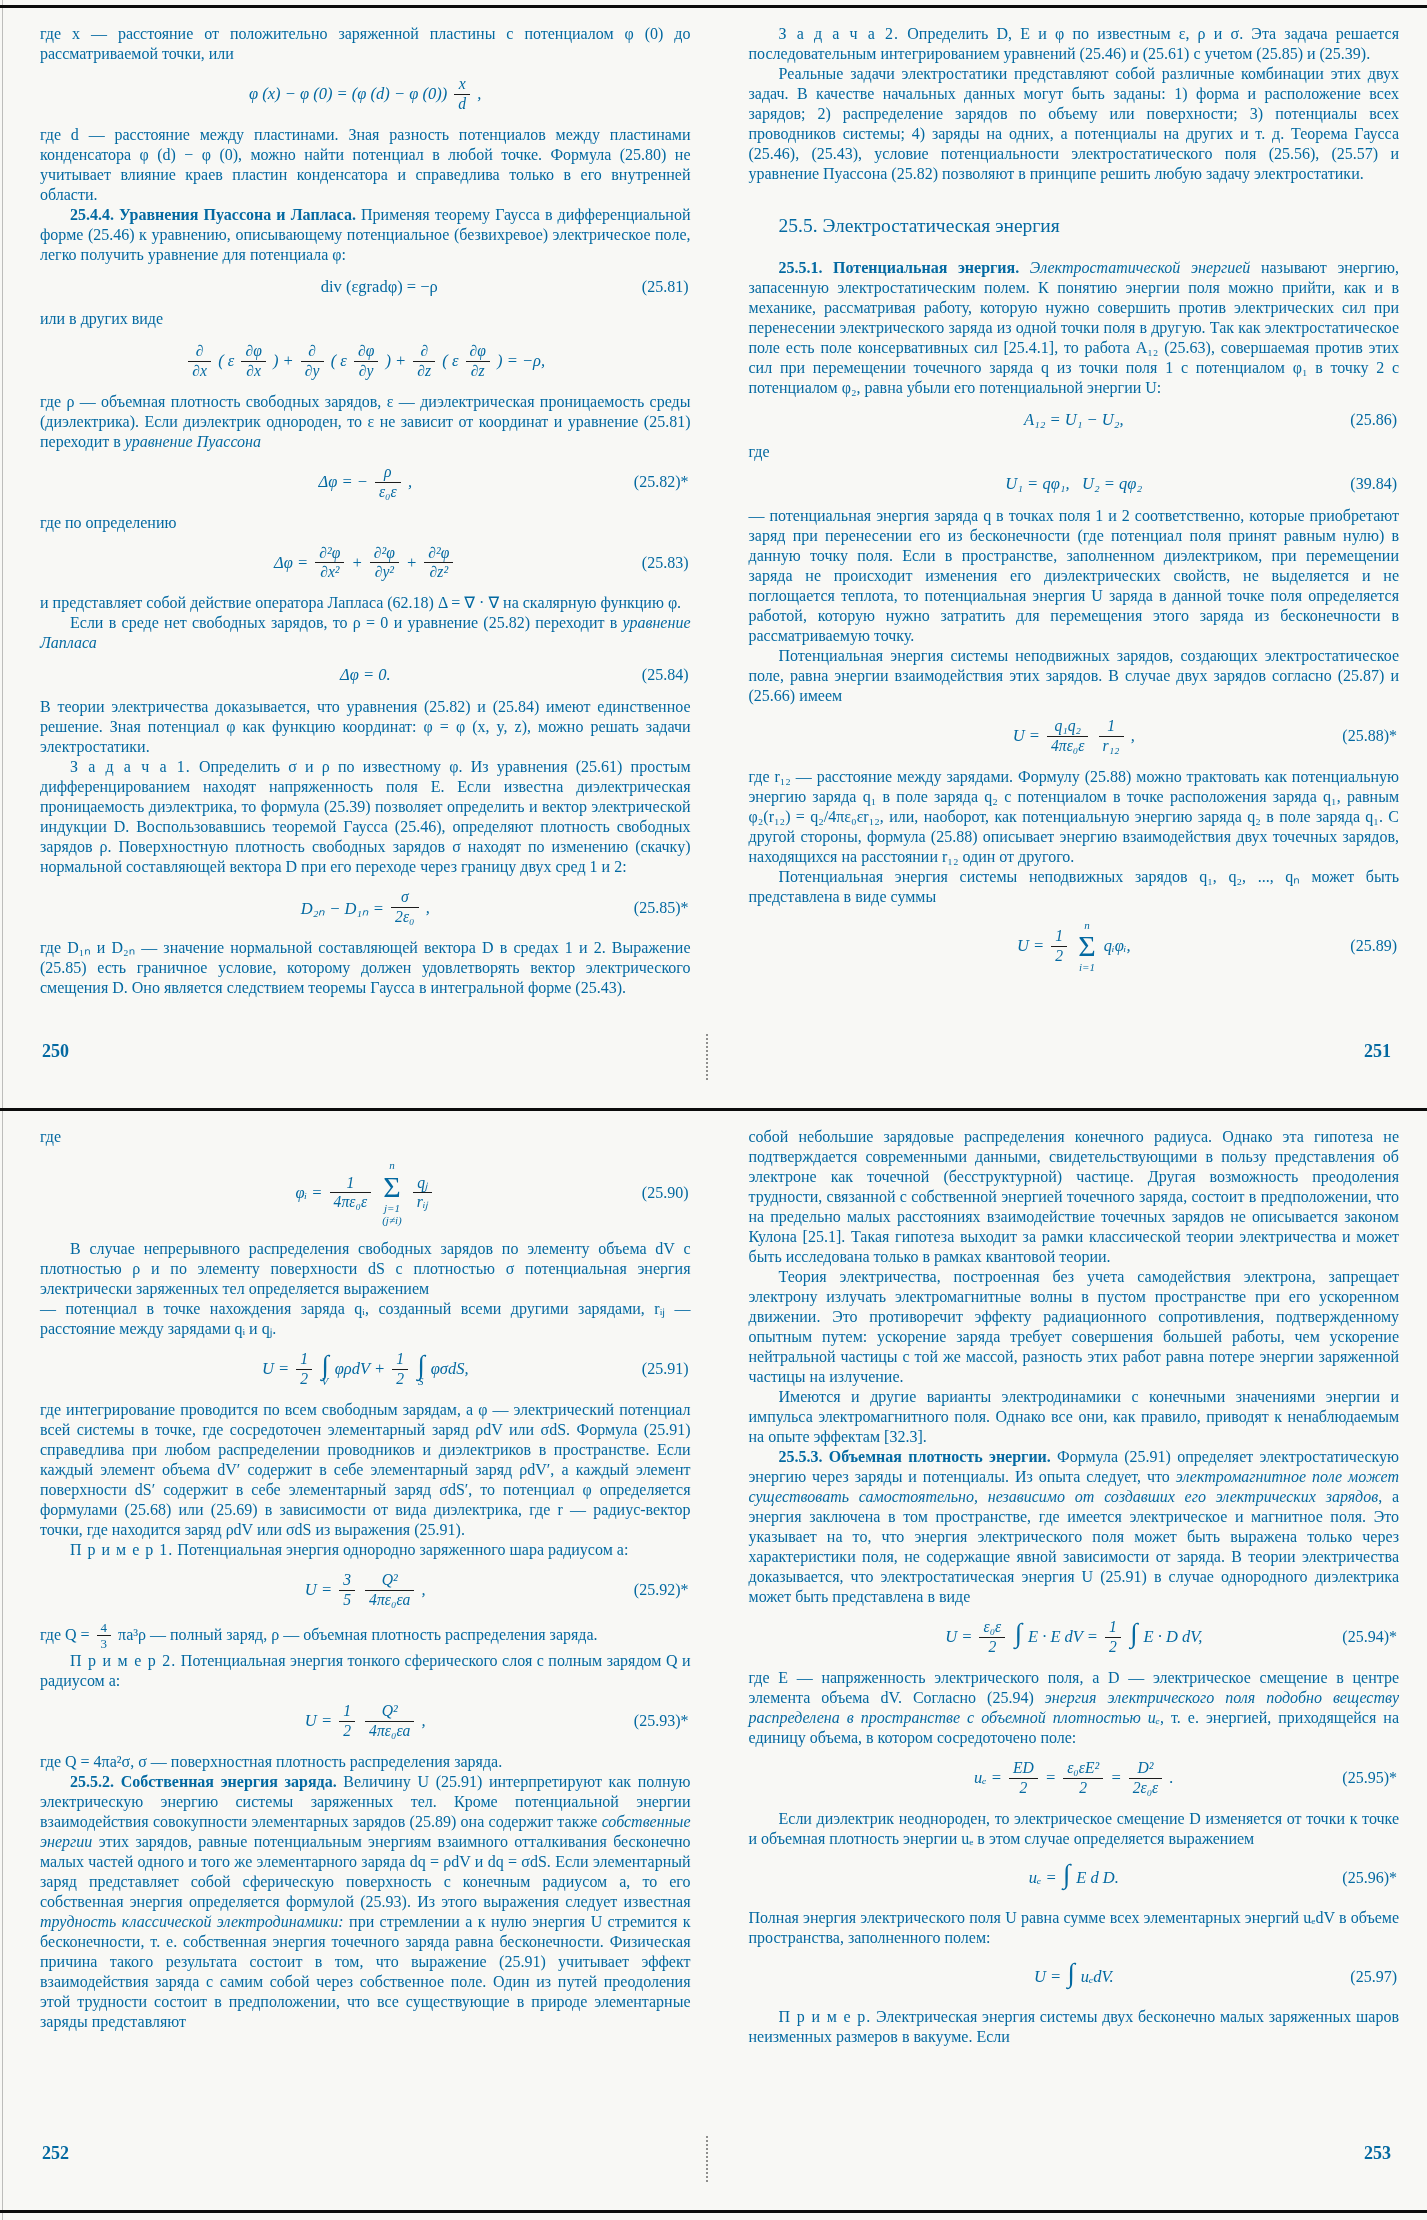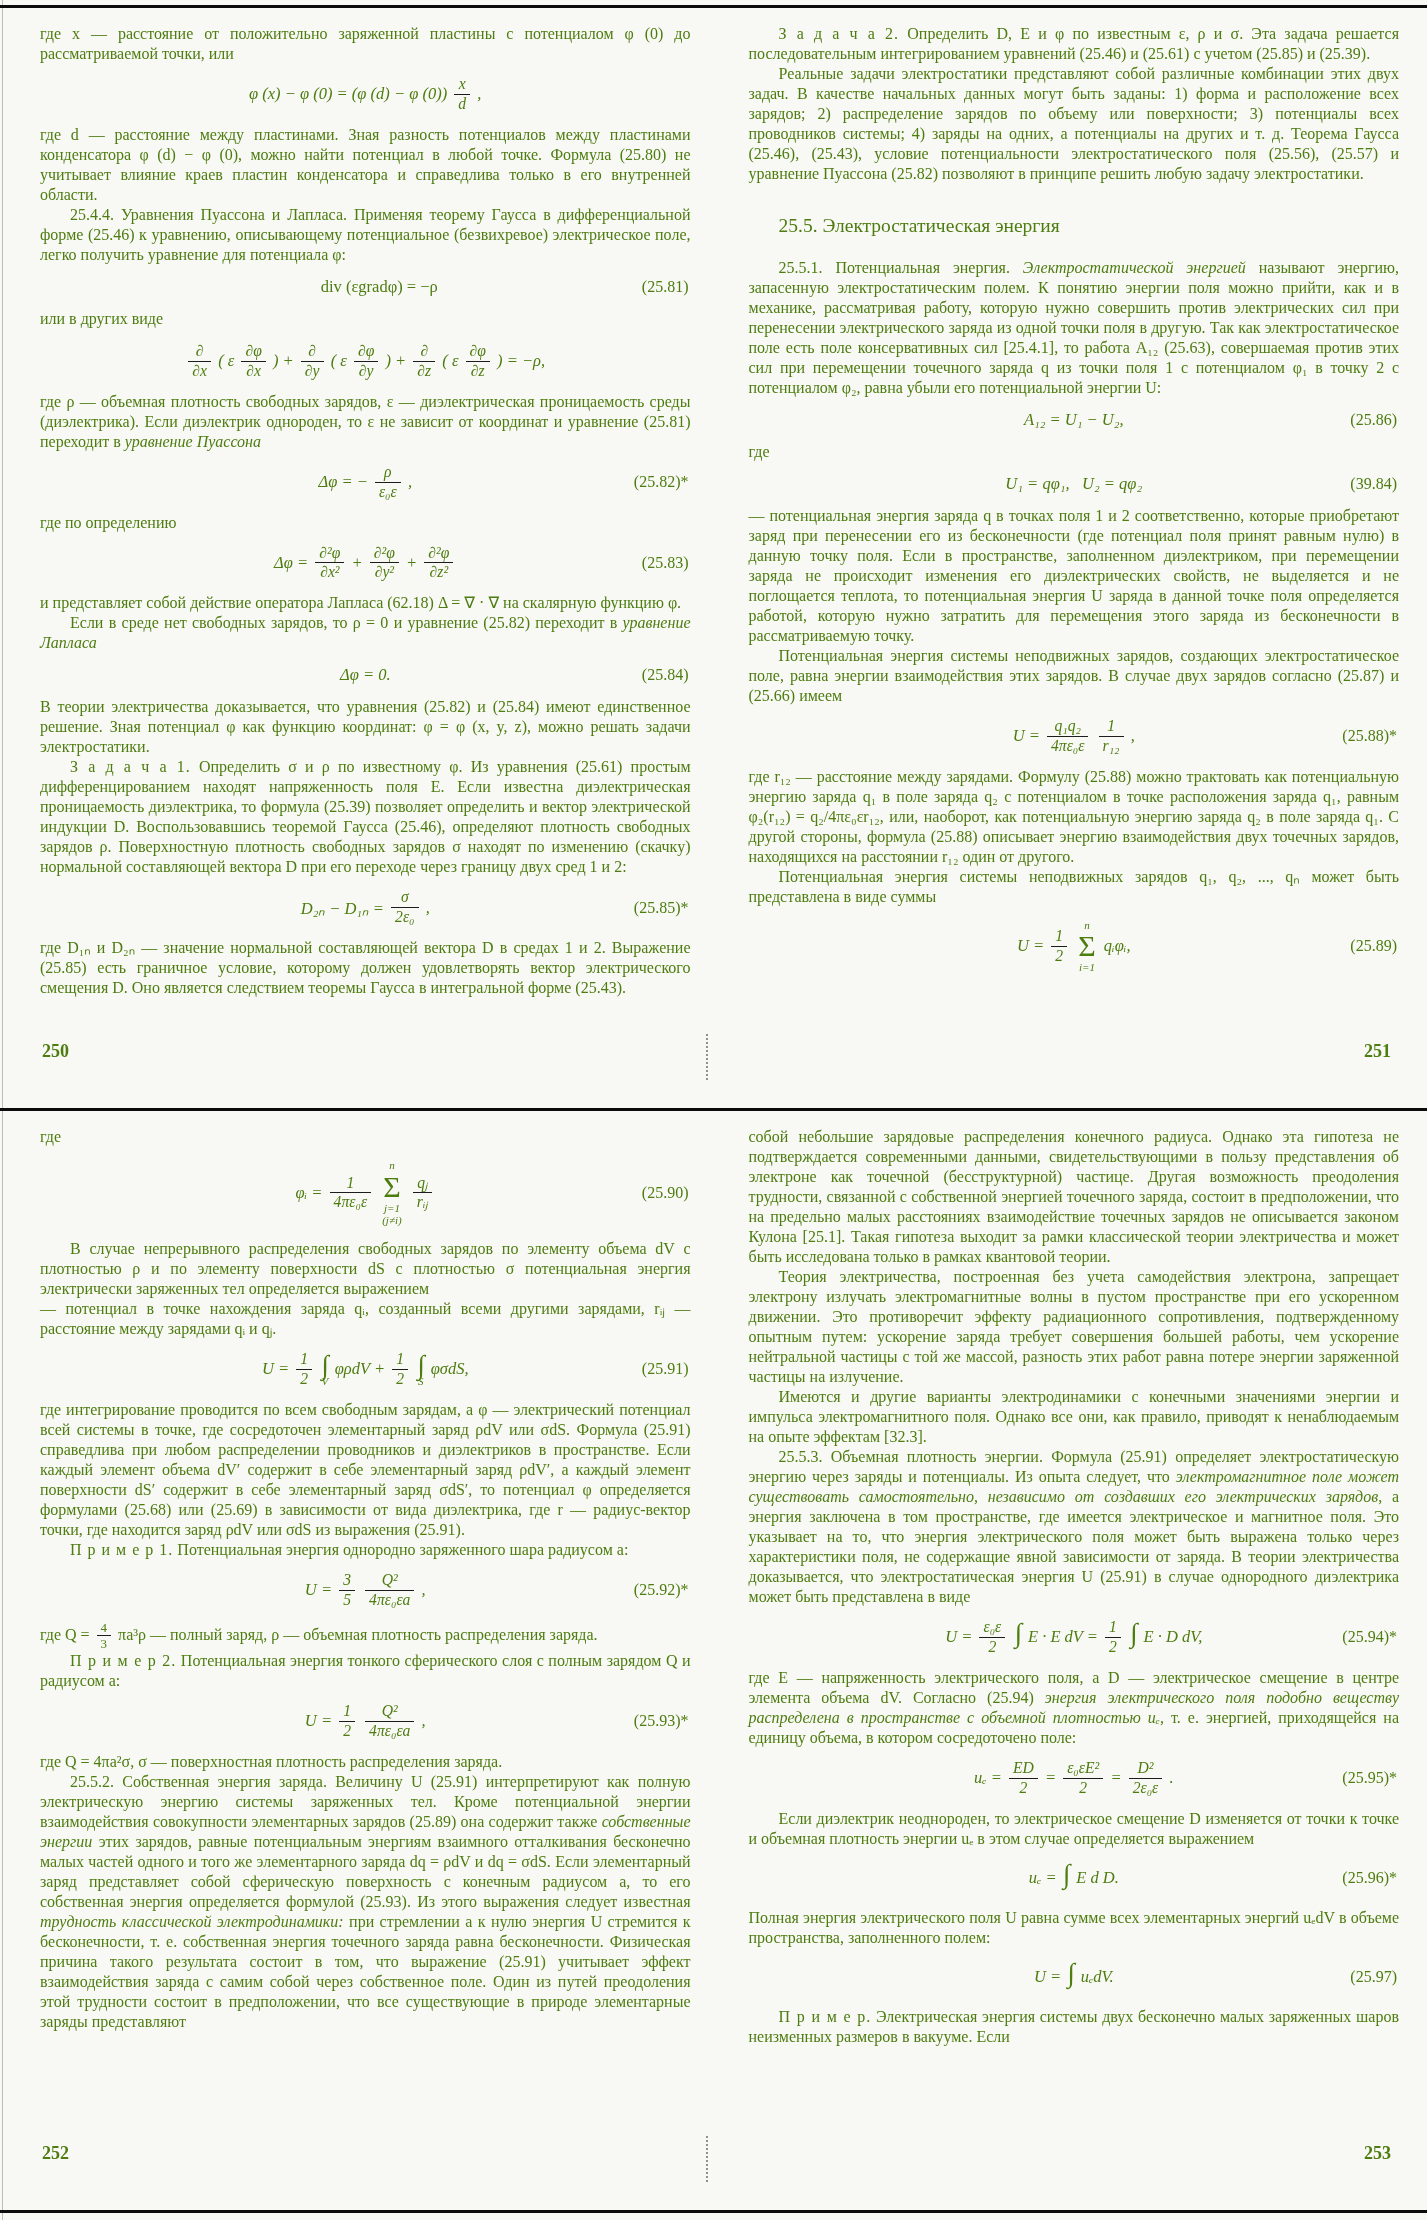--- a/index.html
+++ b/index.html
@@ -1,38 +1,38 @@
 <!DOCTYPE html>
 <html><head>
 <meta charset="utf-8">
 <style>
   html,body{margin:0;padding:0;}
   body{width:1427px;height:2220px;background:#e9e9e7;}
   .book{
     position:relative;width:1427px;height:2220px;background:#f8f8f5;
     outline:1px solid #c2c2c0;
-    font-family:"Liberation Serif", serif;color:#4d7c0f;
+    font-family:"Liberation Serif", serif;color:#0369a1;
     overflow:hidden;
   }
   .edge{position:absolute;left:0;width:100%;background:#0c0c0c;}
   .topline{top:5px;height:3px;}
   .middiv{top:1108px;height:3px;}
   .botline{top:2210px;height:3px;}
   .leftedge{position:absolute;top:0;left:2px;width:1px;height:100%;background:#bdbdbb;}
 
   .spread{position:absolute;left:0;width:100%;overflow:hidden;}
   #spread-0{top:8px;height:1100px;}
   #spread-1{top:1111px;height:1099px;}
 
   .cols{display:grid;grid-template-columns:1fr 1fr;column-gap:58px;padding:16px 28px 0 40px;}
   .page{min-width:0;}
 
   .para{font-size:16px;line-height:20px;text-align:justify;margin:0;text-indent:0;}
   .para.ind{text-indent:30px;}
-  .run.b{font-weight:normal;margin-top:12px;}
+  .run.b{font-weight:bold;margin-top:12px;}
   .run.i{font-style:italic;margin-top:26px;}
   .run.sp{letter-spacing:1px;}
 
   .heading{font-weight:normal;font-size:19.5px;line-height:24px;margin:30px 0 20px 30px;text-align:left;}
 
   .formula{position:relative;text-align:center;margin:12px 0;font-size:16.5px;}
   .fx{display:inline-flex;align-items:center;font-style:italic;white-space:pre;}
   .fx .ftxt{white-space:pre;}
   .fx .rm{font-style:normal;margin-left:28px;}
   .eqtag{position:absolute;right:2px;top:50%;transform:translateY(-50%);font-style:normal;font-size:16px;}

